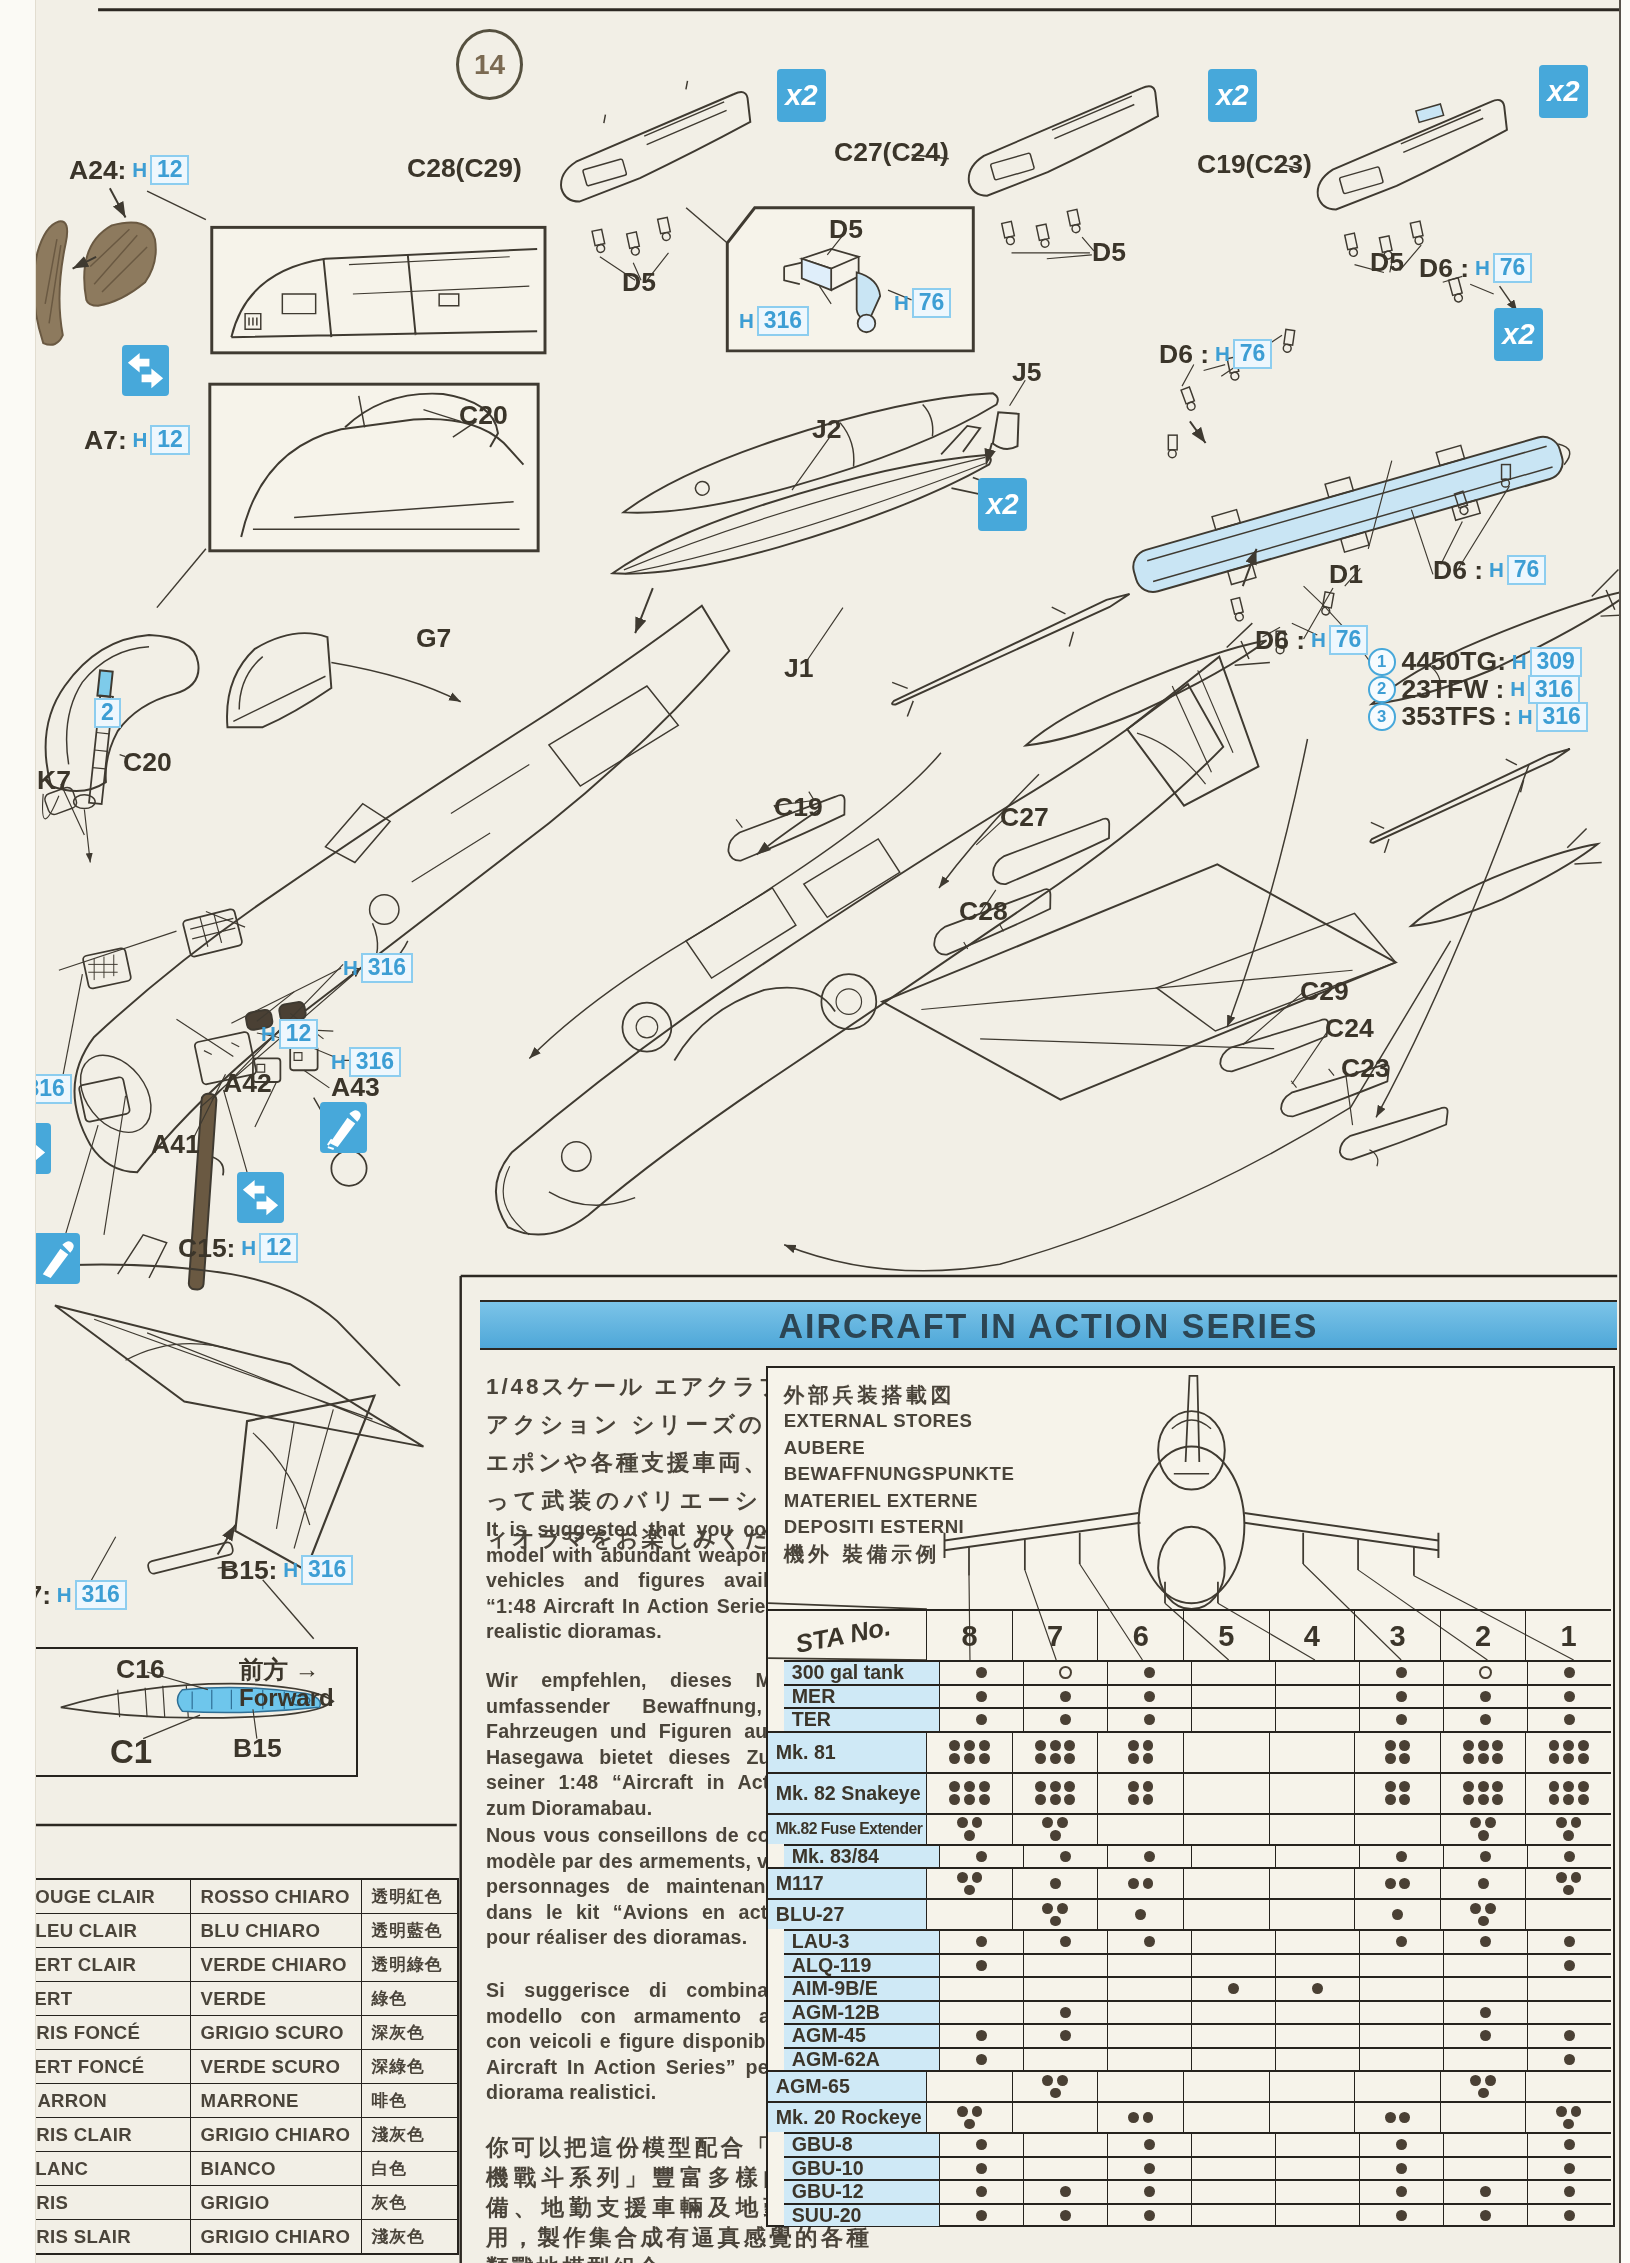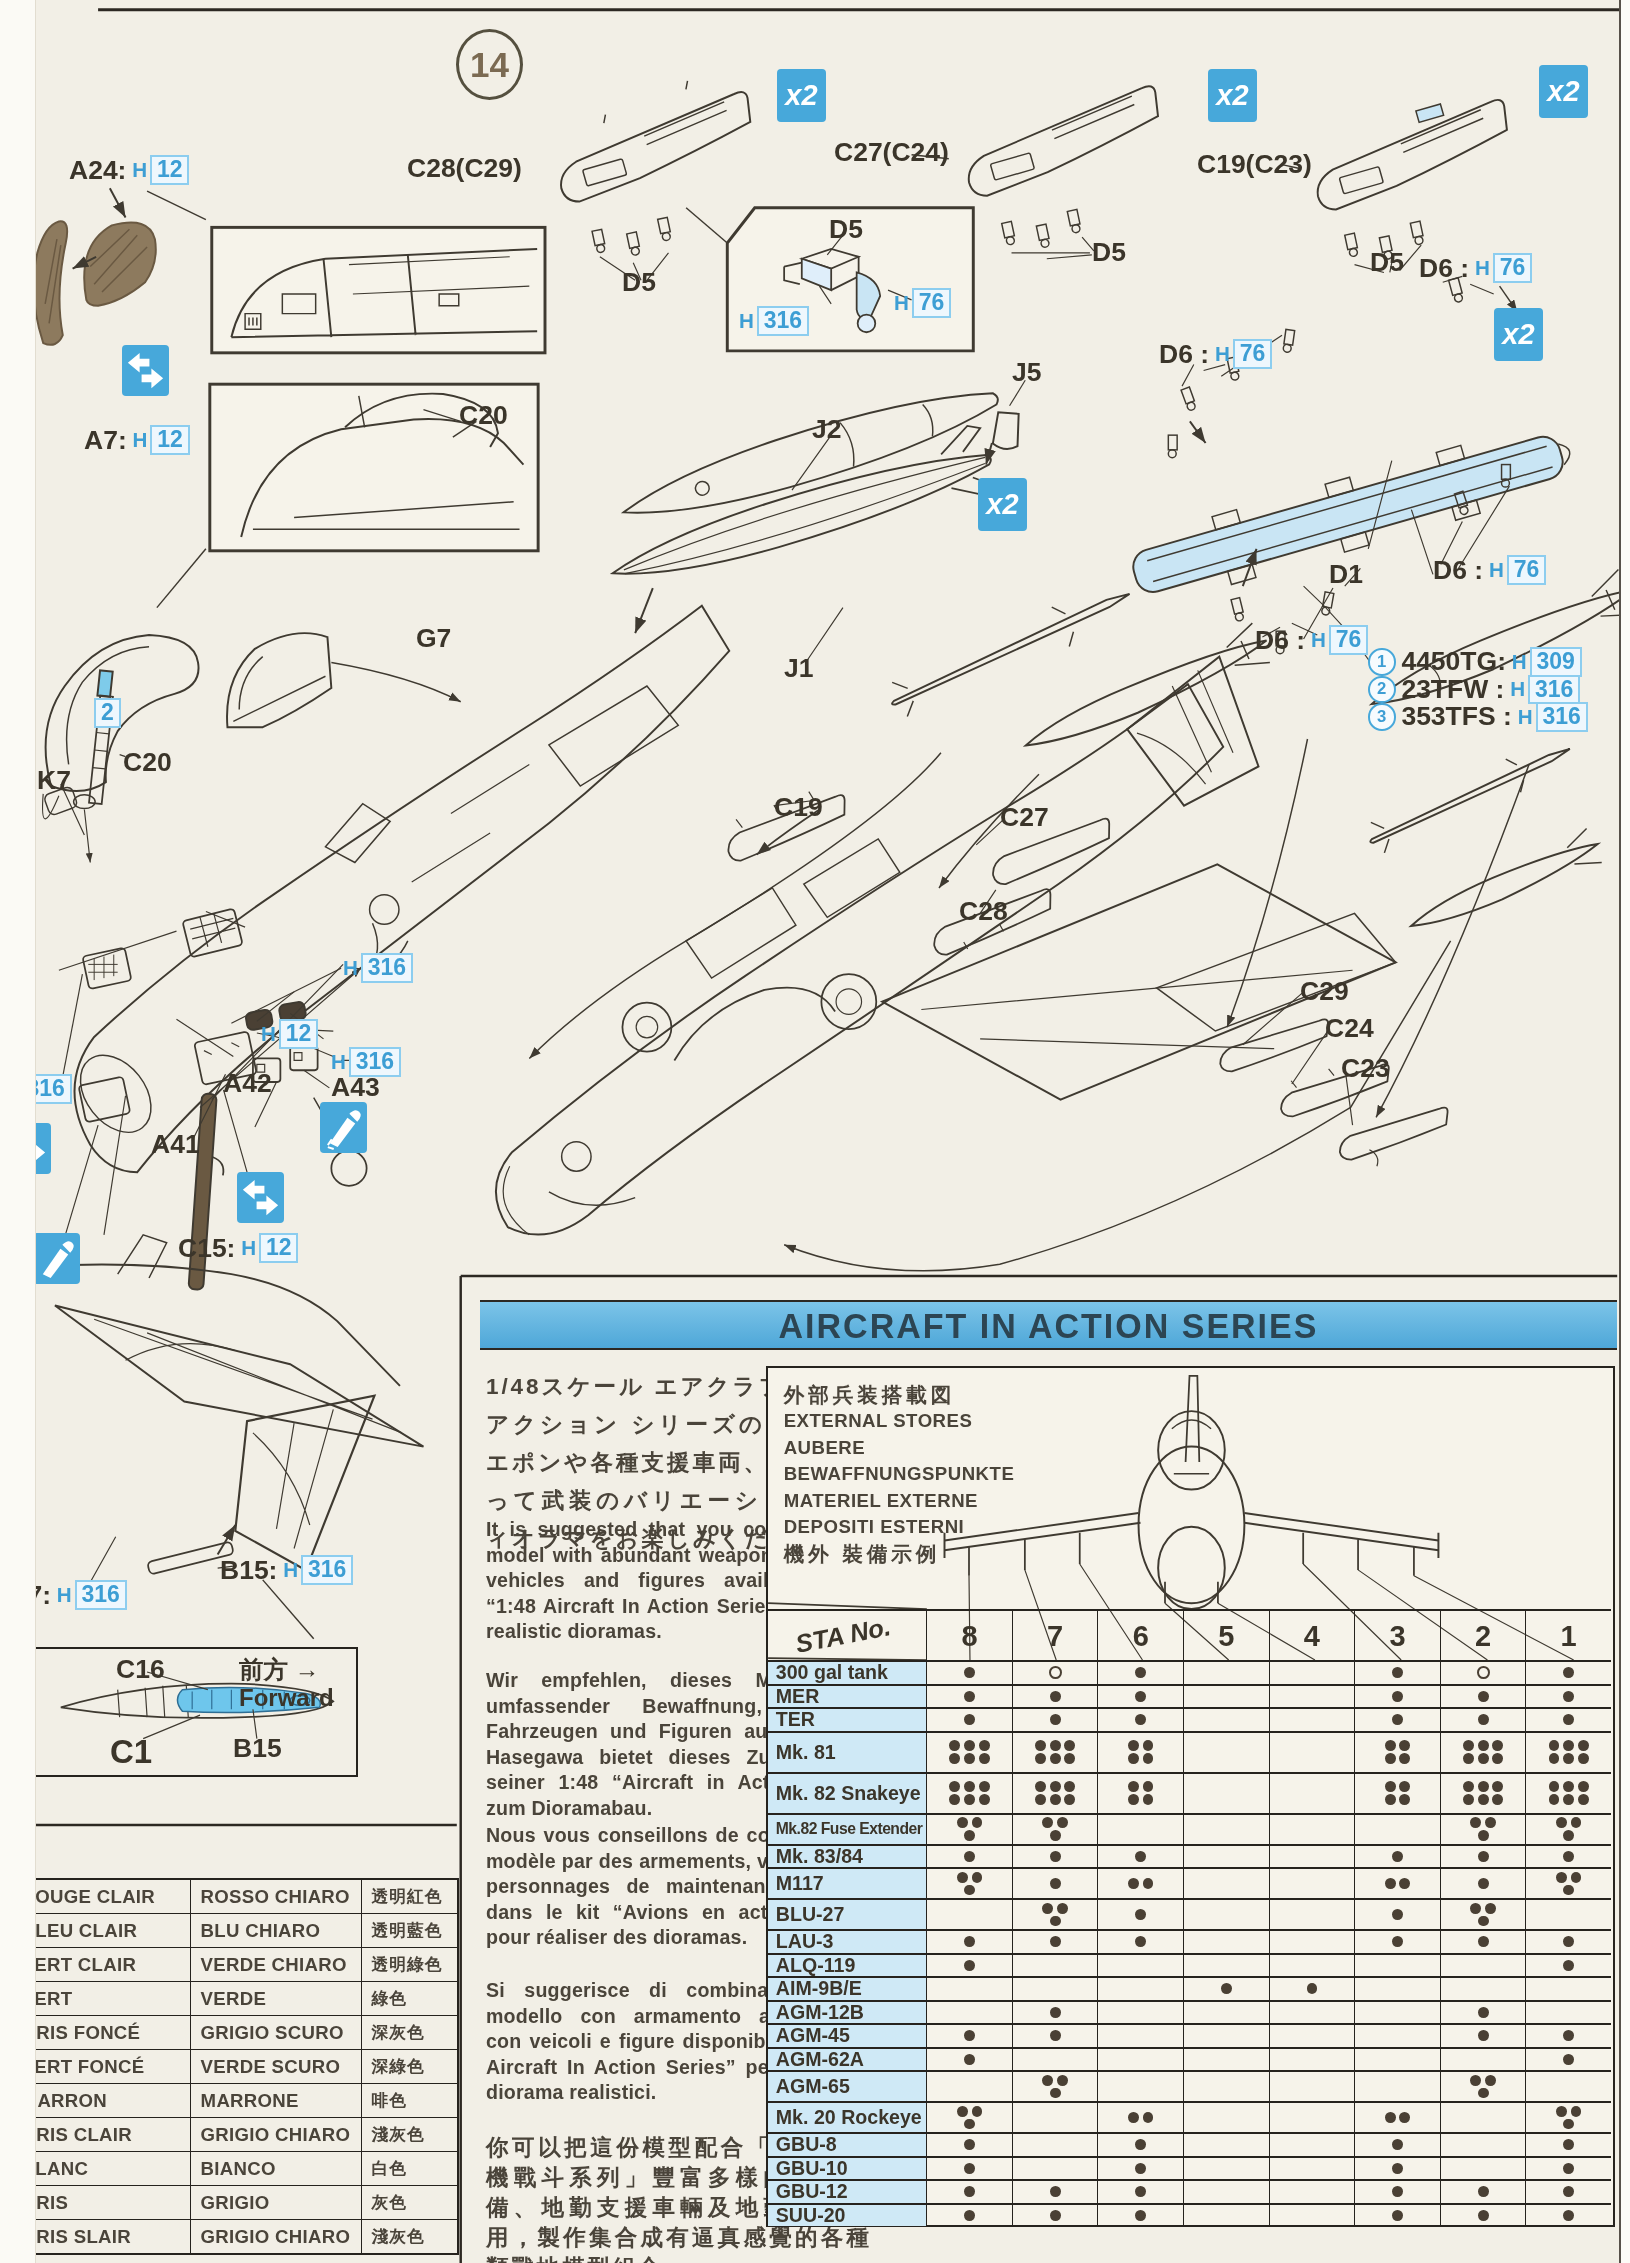--- a/index.html
+++ b/index.html
@@ -14,21 +14,21 @@
   .callout{position:absolute;font-weight:bold;font-size:26.5px;letter-spacing:0;color:#3b352a;white-space:nowrap;z-index:20;}
   .hbox{display:inline-flex;align-items:center;margin-left:5.9px;vertical-align:2px;}
   .hletter{color:#3d9ed4;font-weight:bold;font-size:20.6px;margin-right:2.9px;}
   .hcode{border:2px solid #8ccdef;background:#eef7fd;color:#3d9ed4;font-size:23px;font-weight:bold;
          padding:0 4.9px;line-height:25.5px;display:inline-block;}
   .x2{position:absolute;width:49px;height:53px;background:#47a8da;color:#fff;font-weight:bold;
       font-size:29px;font-style:italic;display:flex;align-items:center;justify-content:center;
       border-radius:3.9px;z-index:20;}
   .stepbadge{position:absolute;left:456px;top:29px;width:61px;height:65px;border:3.9px solid #55503f;
       border-radius:50%;display:flex;align-items:center;justify-content:center;
-      font-size:35px;font-weight:bold;color:#7b6a52;background:#f2efe6;z-index:20;}
+      font-size:28px;font-weight:bold;color:#7b6a52;background:#f2efe6;z-index:20;}
   .icon{position:absolute;width:47px;height:51px;z-index:20;}
   
   .squad{position:absolute;z-index:20;}
   .squad-row{display:flex;align-items:center;height:25.5px;margin-bottom:2px;}
   .circlenum{width:23.5px;height:23.5px;border:2px solid #47a8da;border-radius:50%;color:#3d9ed4;
       font-size:16.7px;font-weight:bold;display:flex;align-items:center;justify-content:center;margin-right:5.9px;background:#f6fbfe;}
   .squad-name{font-size:26.5px;font-weight:bold;color:#3b352a;}
   
   .titlebar{position:absolute;left:480px;top:1300px;width:1137px;height:46px;
       background:linear-gradient(180deg,#7cc4e8,#4ea7d8);border-top:2px solid #2c2822;border-bottom:2px solid #2c2822;
@@ -51,21 +51,21 @@
   .hdr-row .lblcol{width:159px;border-top:none;margin-top:-2px;}
   .hdr-row .dcol{width:86px;box-sizing:border-box;border-left:1.5px solid #26231e;display:flex;
       align-items:center;justify-content:center;font-size:29px;font-weight:bold;color:#3b352a;}
   #stores-body{position:absolute;left:0;top:292px;width:843px;z-index:2;}
   .srow{display:flex;border-top:2px solid #26231e;box-sizing:border-box;}
   .srow .rlbl{width:159px;box-sizing:border-box;background:#cfe9f6;display:flex;align-items:center;
       padding-left:7.8px;font-weight:bold;font-size:19.6px;color:#3b352a;overflow:hidden;}
   .srow .rlbl.small{font-size:15.7px;letter-spacing:-0.5px;}
   .srow .rcell{width:86px;box-sizing:border-box;border-left:1.5px solid #26231e;display:flex;
       align-items:center;justify-content:center;}
-  .h-std{height:23.5px;}.h-mid{height:31px;}.h-tall{height:41px;}
+  .h-std{height:23.5px;margin-left:16px;}.h-mid{height:31px;}.h-tall{height:41px;}
   .dw{display:flex;flex-wrap:wrap;align-items:center;justify-content:center;column-gap:3.9px;row-gap:2px;}
   .p2{width:29px;}.p3{width:31px;}.p4{width:27.4px;}.p6{width:41px;}
   .dot{width:10.8px;height:10.8px;border-radius:50%;background:#4a4034;}
   .dot.open{width:8.8px;height:8.8px;background:#f6f3ea;border:2px solid #4a4034;}
   
   .ctable{position:absolute;left:9.8px;top:1878px;width:445px;border:2px solid #26231e;z-index:20;}
   .crow{display:flex;height:33px;border-top:1.5px solid #26231e;}
   .crow:first-child{border-top:none;}
   .ccell{box-sizing:border-box;display:flex;align-items:center;padding-left:9.8px;font-weight:bold;
       color:#4a443a;overflow:hidden;}

